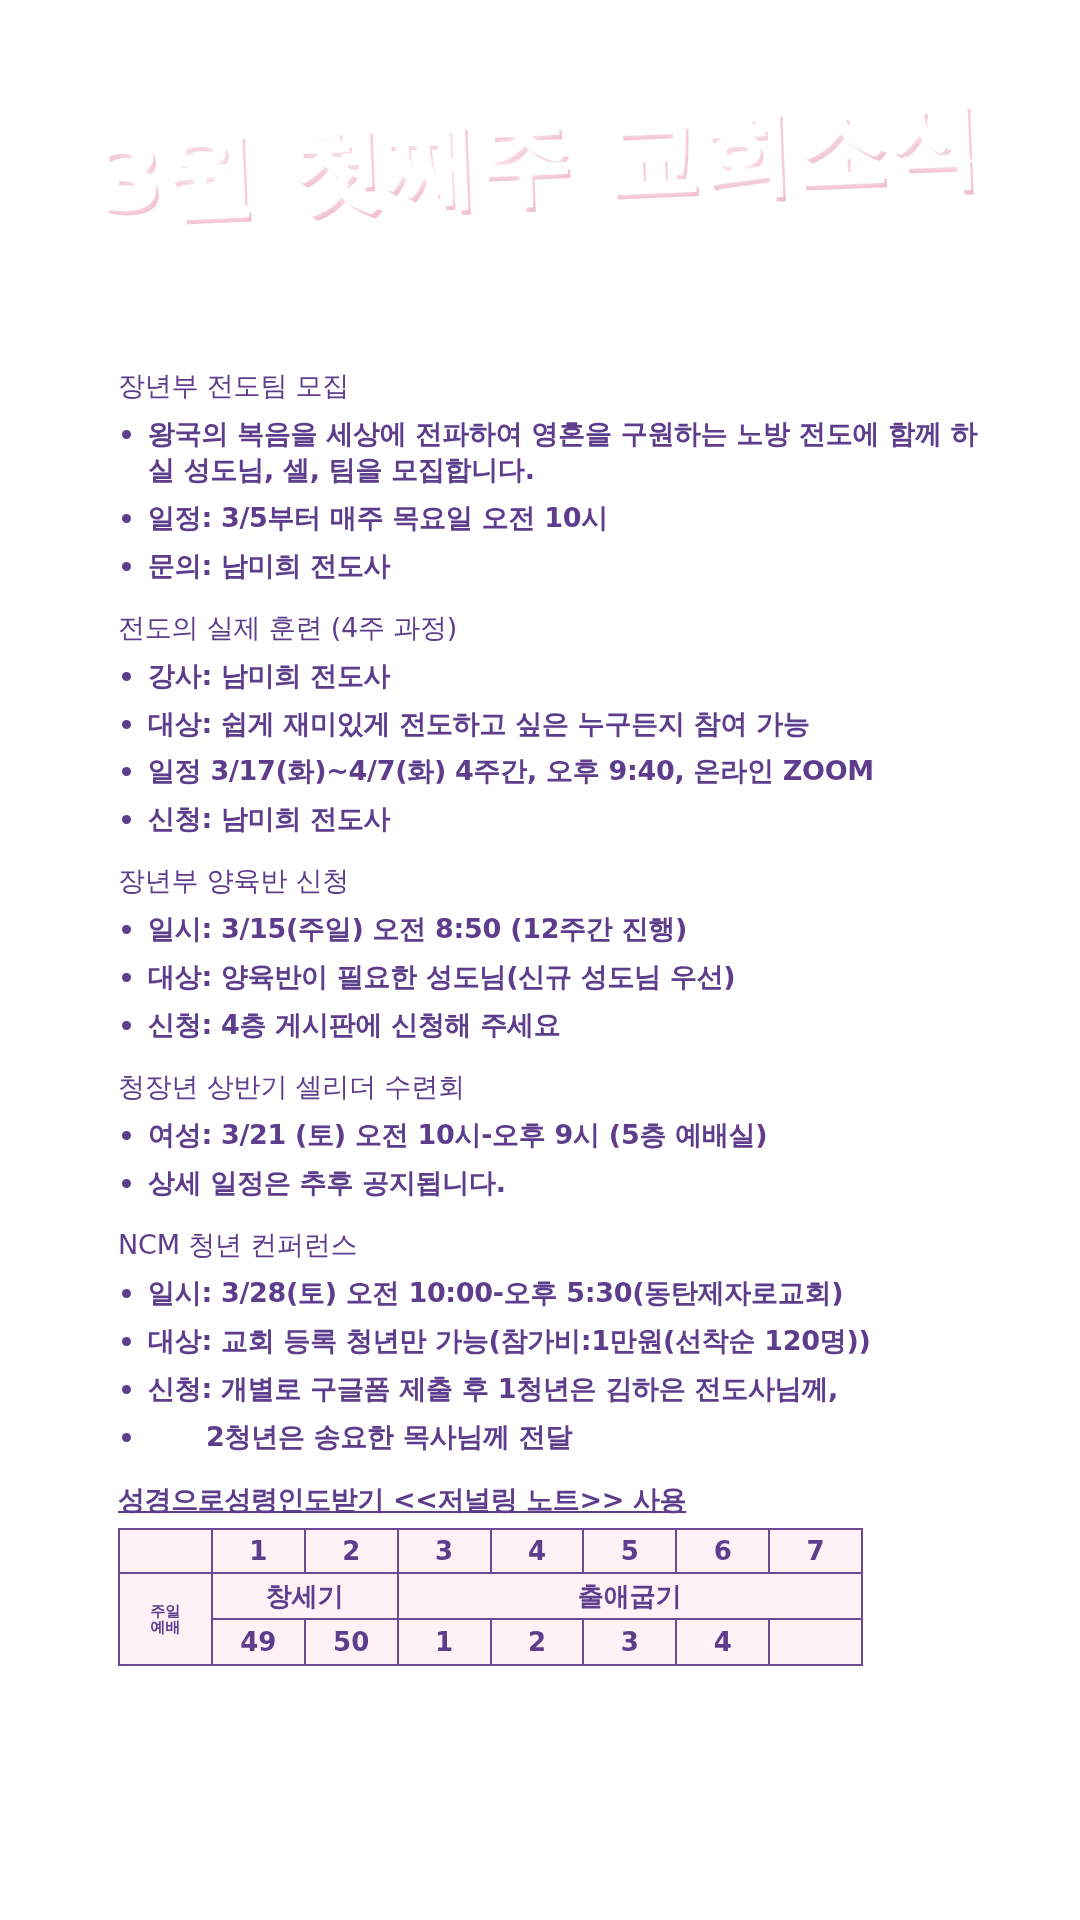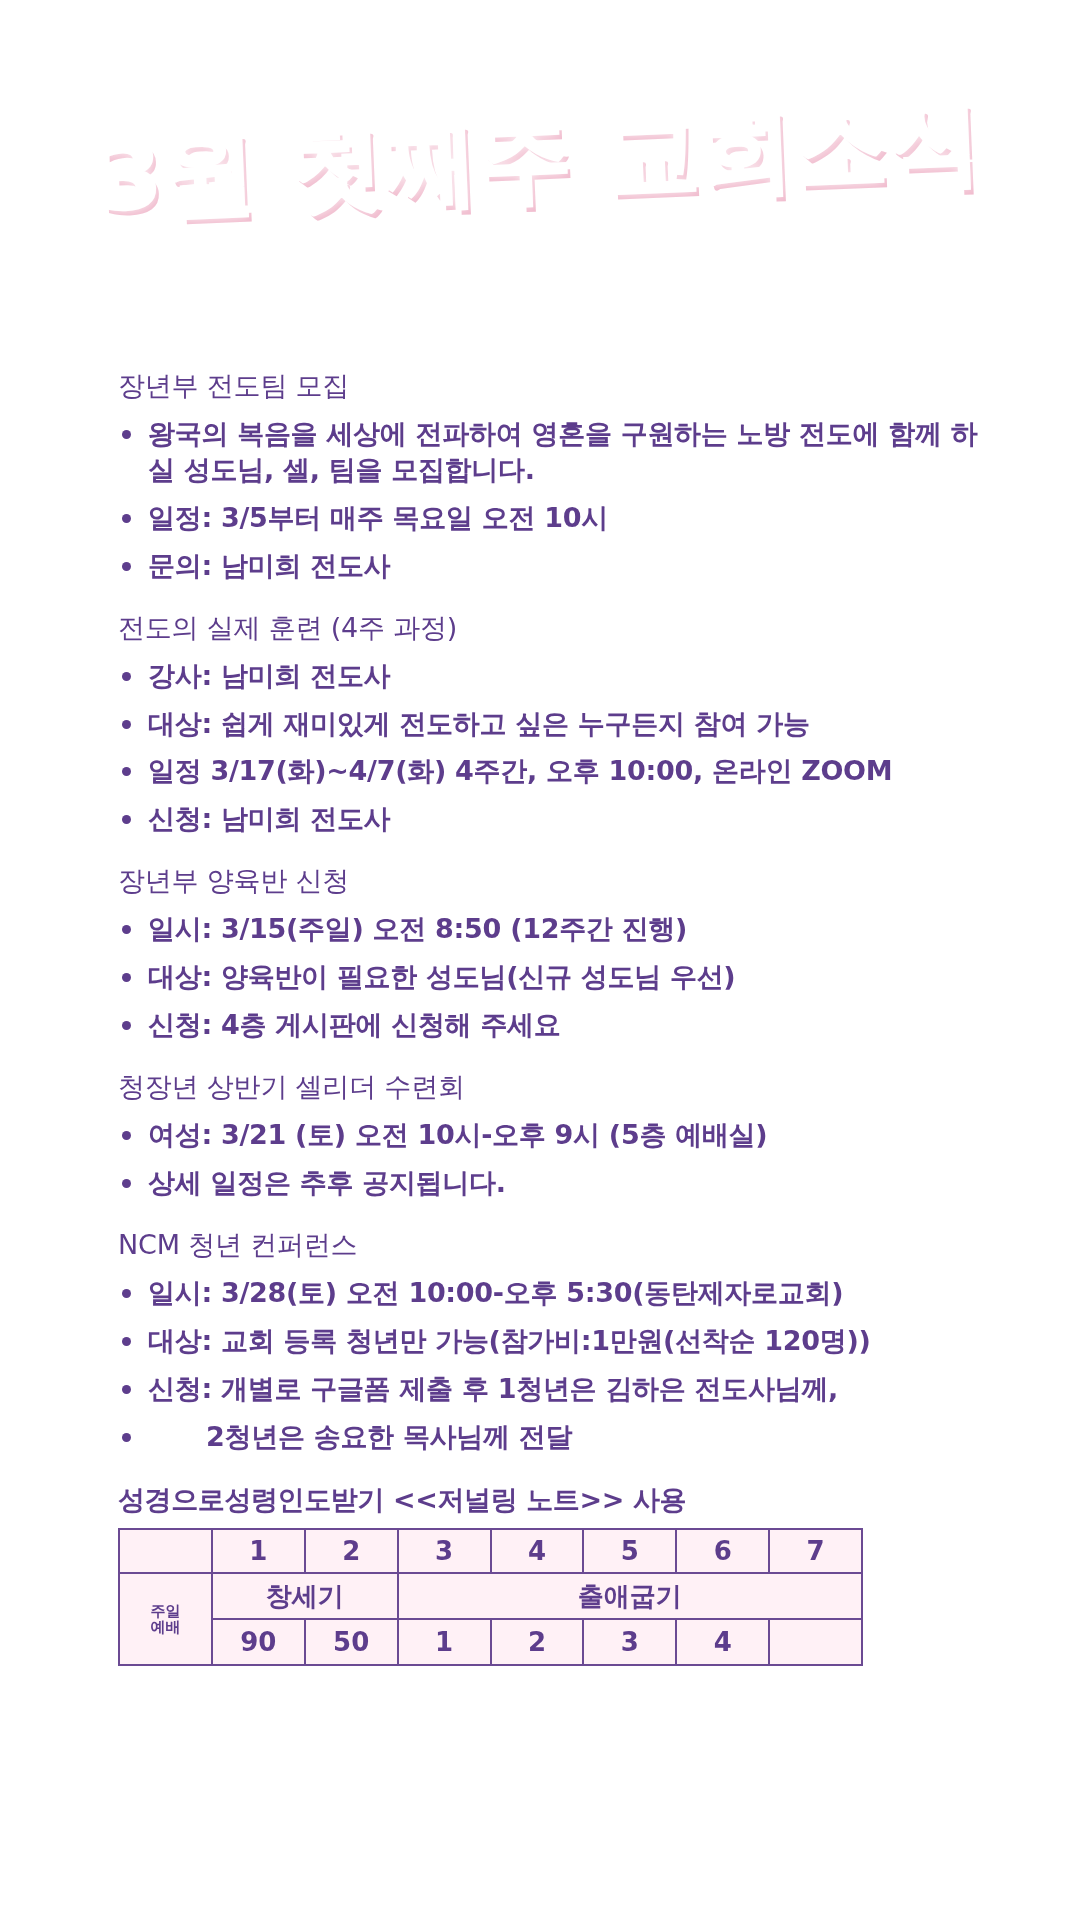--- a/index.html
+++ b/index.html
@@ -121,20 +121,21 @@
   }
   .bullet.sub2 .cont { padding-left: 66px; }
 
   
   #journal-title {
     font-size: 27px;
     font-weight: 700;
     color: #5d3d8c;
     margin: 0 0 10px 0;
     letter-spacing: -0.4px;
+    text-decoration: underline;
   }
   #journal-table {
     border-collapse: collapse;
     width: 745px;
     background: rgba(255,236,242,0.72);
     table-layout: fixed;
   }
   #journal-table td {
     border: 2px solid #6b4a93;
     text-align: center;
@@ -233,21 +234,21 @@
 
     <div class="section">
       <div class="sec-title">전도의 실제 훈련 (4주 과정)</div>
       <div class="bullet">
           <span class="cont">강사: 남미희 전도사</span>
         </div>
       <div class="bullet">
           <span class="cont">대상: 쉽게 재미있게 전도하고 싶은 누구든지 참여 가능</span>
         </div>
       <div class="bullet">
-          <span class="cont">일정 3/17(화)~4/7(화) 4주간, 오후 10:00, 온라인 ZOOM</span>
+          <span class="cont">일정 3/17(화)~4/7(화) 4주간, 오후 9:40, 온라인 ZOOM</span>
         </div>
       <div class="bullet">
           <span class="cont">신청: 남미희 전도사</span>
         </div>
     </div>
 
     <div class="section">
       <div class="sec-title">장년부 양육반 신청</div>
       <div class="bullet">
           <span class="cont">일시: 3/15(주일) 오전 8:50 (12주간 진행)</span>
@@ -302,21 +303,21 @@
         </tr>
         <tr>
           <td class="rowlabel" rowspan="2">
             <div>주일</div>
             <div>예배</div>
           </td>
           <td colspan="2">창세기</td>
           <td colspan="5">출애굽기</td>
         </tr>
         <tr>
-          <td>90</td>
+          <td>49</td>
           <td>50</td>
           <td>1</td>
           <td>2</td>
           <td>3</td>
           <td>4</td>
           <td></td>
         </tr>
       </tbody>
         </table>
     </div>

